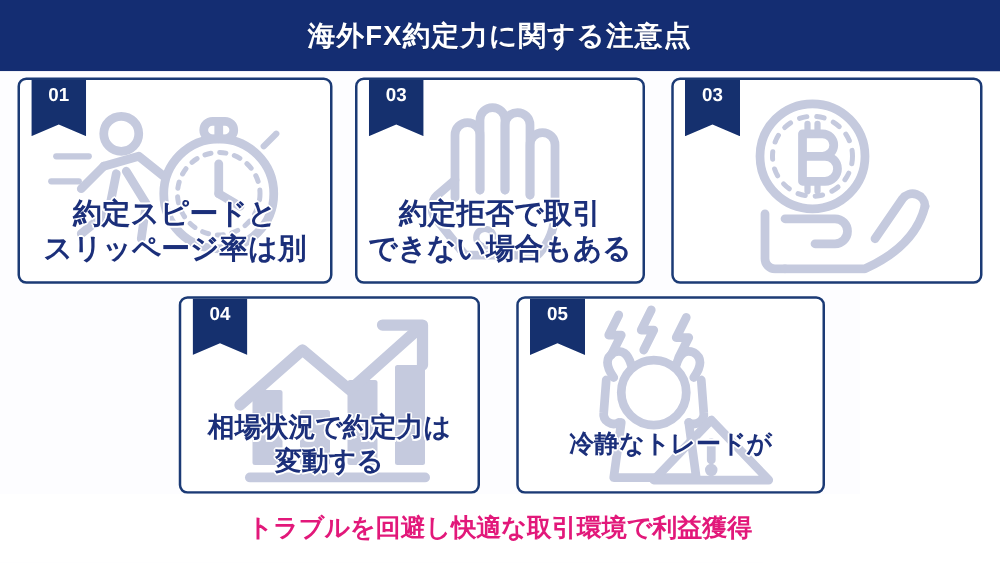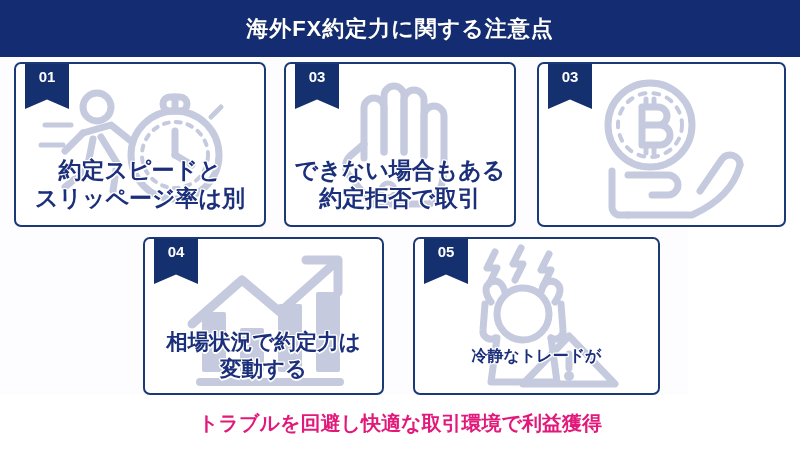--- a/index.html
+++ b/index.html
@@ -107,21 +107,21 @@
     font-size: 23px;
     line-height: 1.25;
     padding: 0 3px;
     text-shadow:
        1.4px 0 0 #ffffff, -1.4px 0 0 #ffffff,
        0 1.4px 0 #ffffff, 0 -1.4px 0 #ffffff,
        1px 1px 0 #ffffff, -1px 1px 0 #ffffff,
        1px -1px 0 #ffffff, -1px -1px 0 #ffffff;
     margin-top: 40px;
   }
-  .card-r2 .card-text { font-size: 16px; }
+  .card-r2 .card-text { font-size: 20px; }
   .c4 .card-text { font-size: 21.5px; }
   .card-text .ln { display: block; white-space: nowrap; }
 
   
   .footer {
     position: absolute;
     left: 0; top: 395px;
     width: 800px;
     height: 55px;
     background: #ffffff;
@@ -186,22 +186,22 @@
           <path d="M44 86 L44 36 a10 10 0 0 1 20 0 L64 80"></path>
           <path d="M64 80 L64 24 a10 10 0 0 1 20 0 L84 80"></path>
           <path d="M84 80 L84 28 a10 10 0 0 1 20 0 L104 84"></path>
           <path d="M104 84 L104 44 a10 10 0 0 1 20 0 L124 96"></path>
           <path d="M44 72 L30 84 a14 14 0 0 0 -2 18 L52 132 L110 132 Q124 118 124 96"></path>
           <circle cx="68" cy="118" r="7" stroke-width="5"></circle>
         </g>
       </svg>
     </div>
     <div class="card-text">
+      <span class="ln">約定拒否で取引</span>
       <span class="ln">できない場合もある</span>
-      <span class="ln">約定拒否で取引</span>
     </div>
   </div>
 
   <div class="card card-r1 c3">
     <div class="ribbon">03</div>
     <div class="art">
       <svg width="180" height="148" viewBox="0 0 180 148">
         <g fill="none" stroke="#c5cade" stroke-width="7" stroke-linecap="round" stroke-linejoin="round">
           <circle cx="78" cy="54" r="42"></circle>
           <circle cx="78" cy="54" r="32" stroke-dasharray="6 8" stroke-width="4"></circle>

